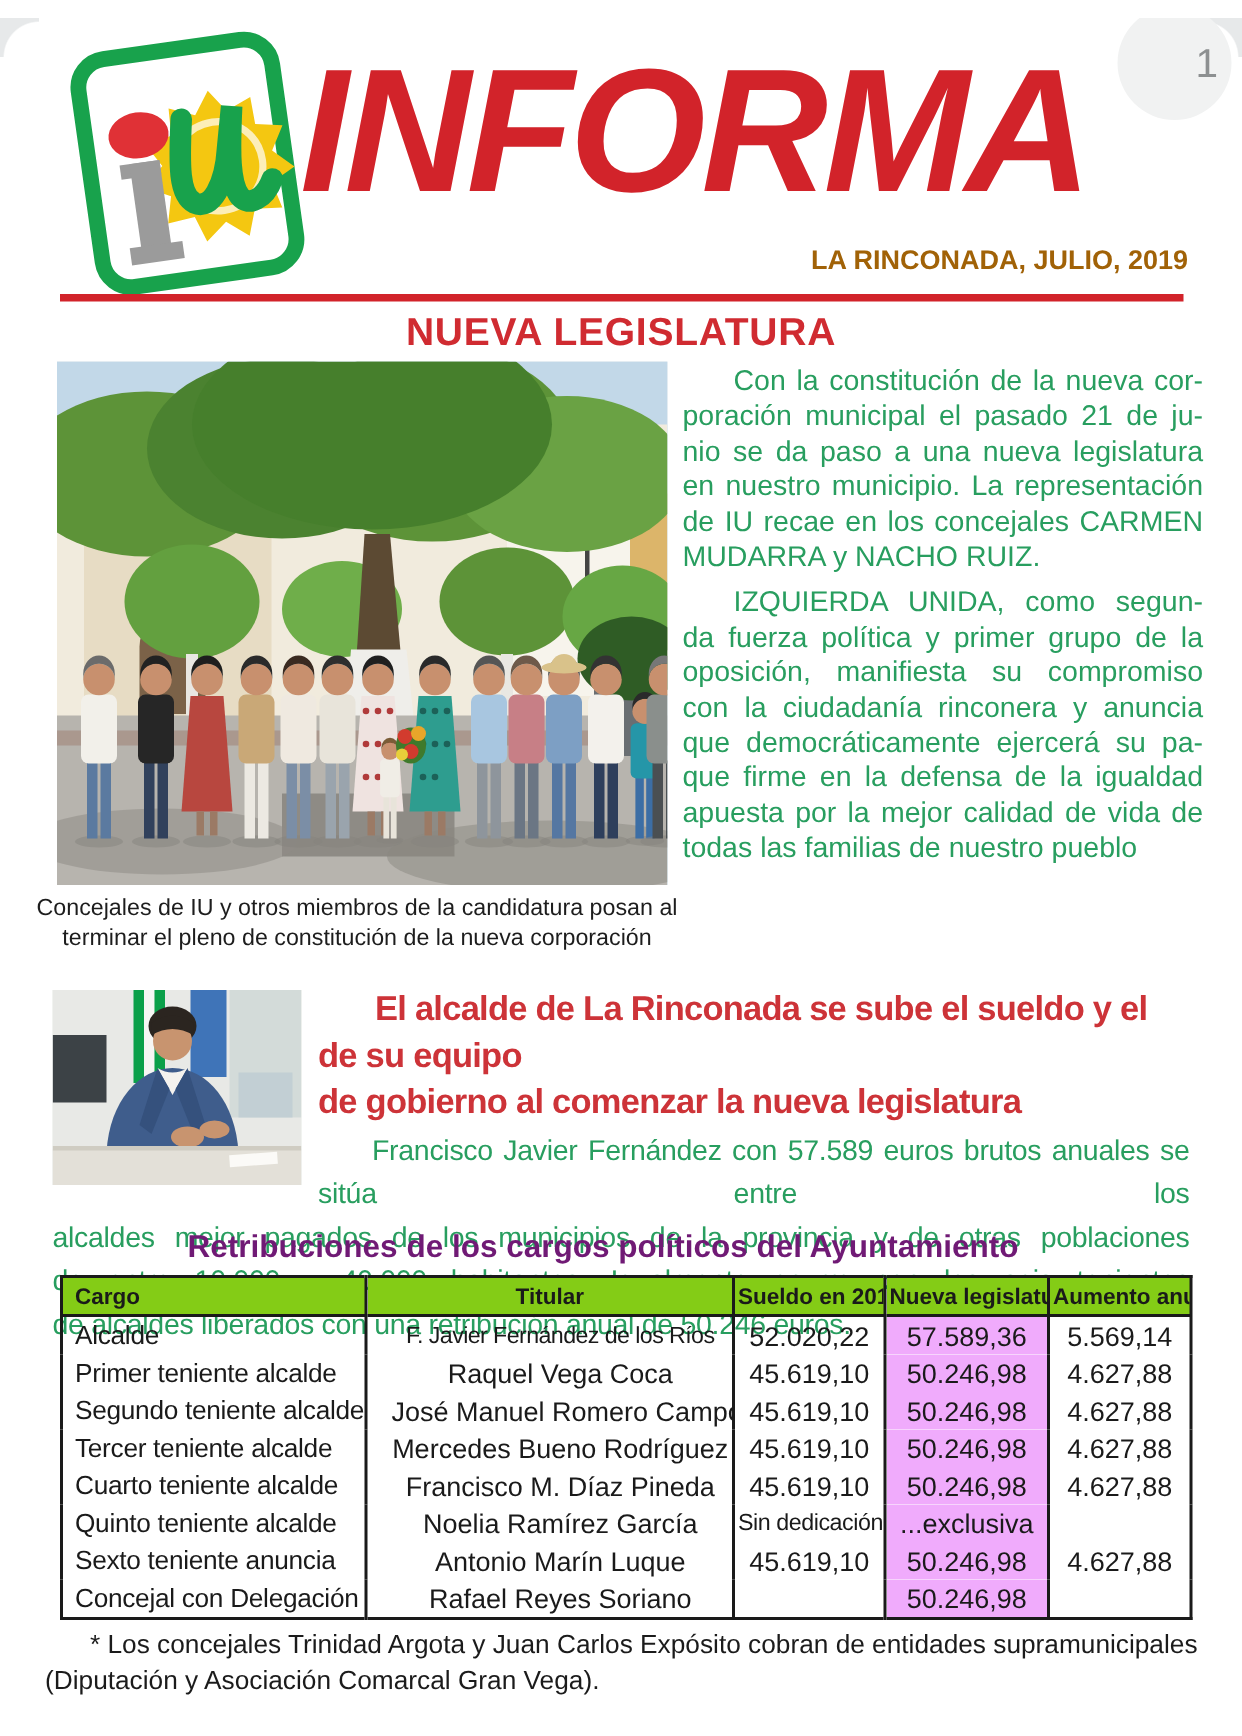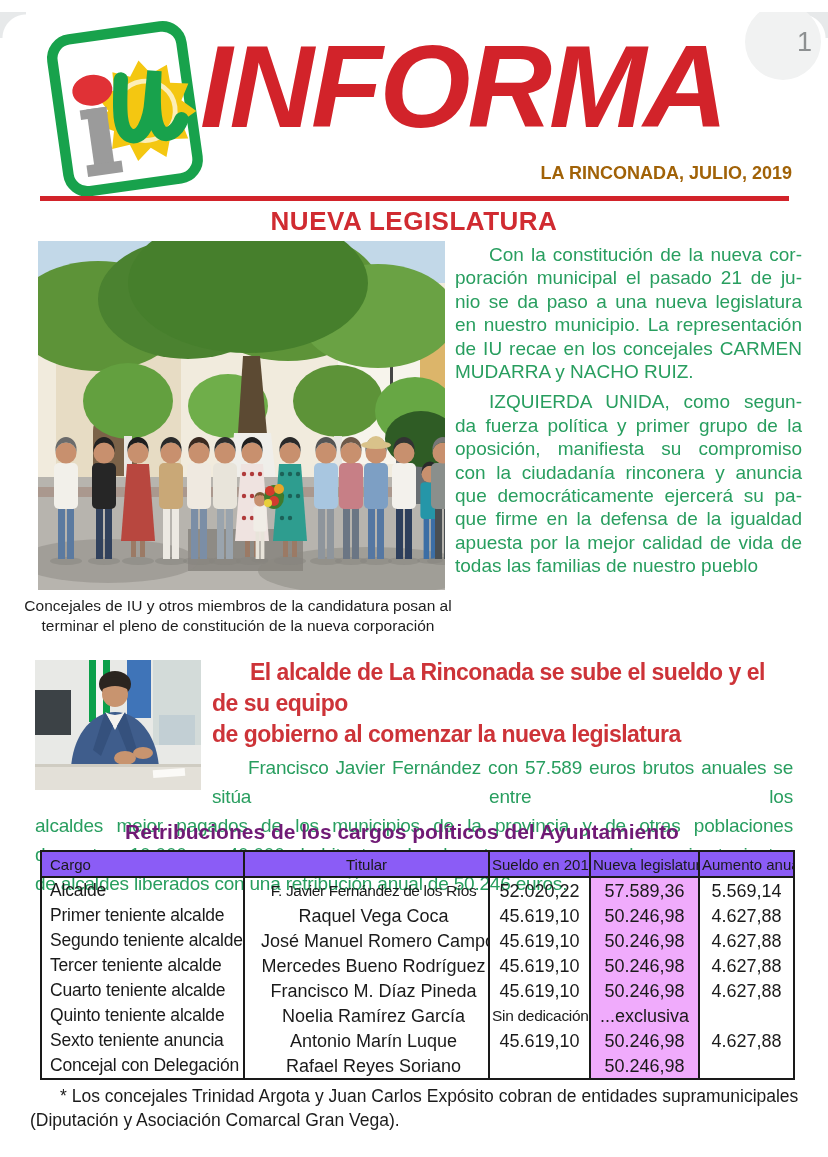--- a/index.html
+++ b/index.html
@@ -63,21 +63,21 @@
   
   .h2{
     position:absolute;left:0;top:808px;width:804px;text-align:center;
     color:#701a75;font-size:21px;font-weight:bold;
   }
   table.retrib{
     position:absolute;left:40px;top:838px;width:753px;border-collapse:collapse;
     table-layout:fixed;border:2px solid #1a1a1a;
   }
   table.retrib th{
-    background:#8b5cf6;font-size:15px;font-weight:normal;color:#1a1a1a;height:24px;
+    background:#84cc16;font-size:15px;font-weight:bold;color:#1a1a1a;height:24px;
     border-left:2px solid #1a1a1a;border-bottom:2px solid #1a1a1a;text-align:center;
     padding:0 2px;overflow:hidden;white-space:nowrap;
   }
   table.retrib th.c0{text-align:left;padding-left:8px;}
   table.retrib td{
     font-size:18px;color:#1a1a1a;height:25px;border-left:2px solid #1a1a1a;
     padding:0 2px;overflow:hidden;white-space:nowrap;line-height:1;vertical-align:middle;
   }
   table.retrib th:first-child,table.retrib td:first-child{border-left:none;}
   table.retrib td.c0{text-align:left;padding-left:8px;font-size:17.5px;letter-spacing:-0.2px;}

